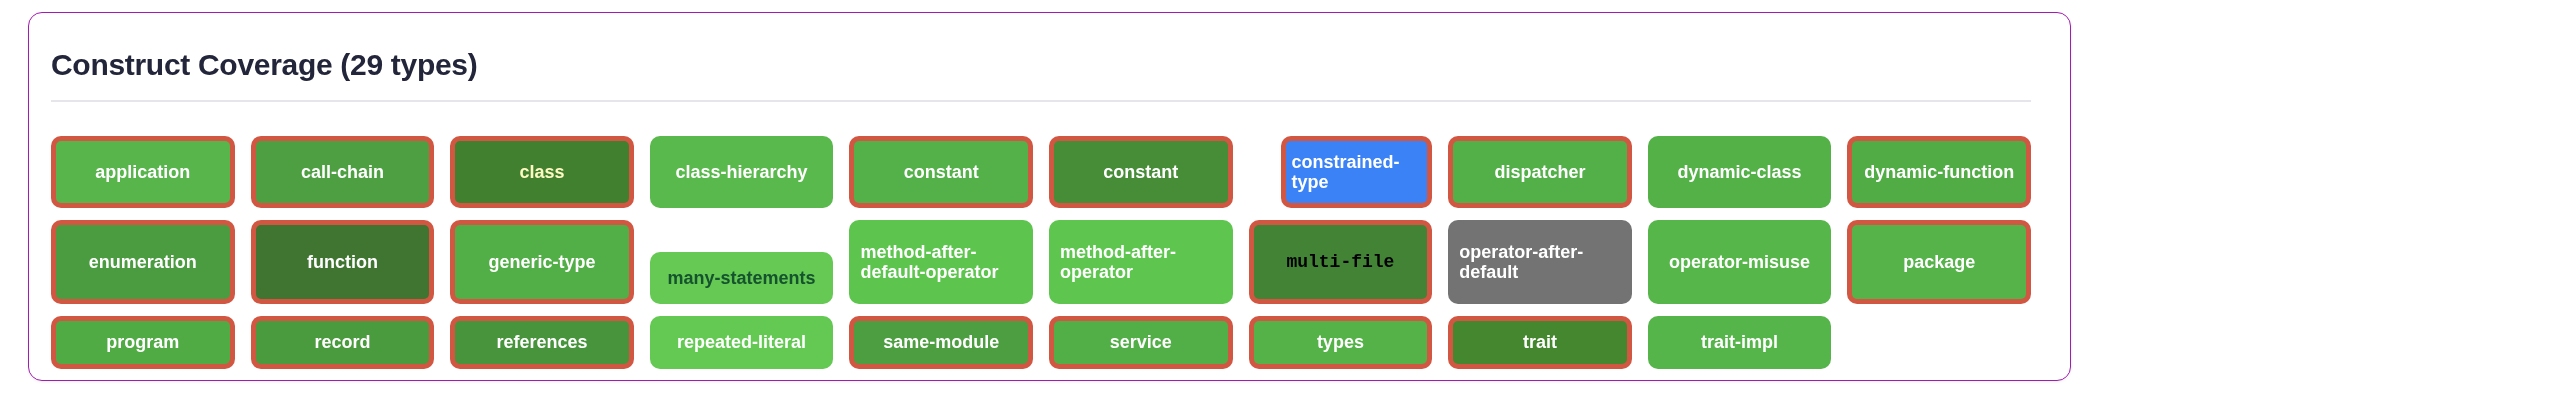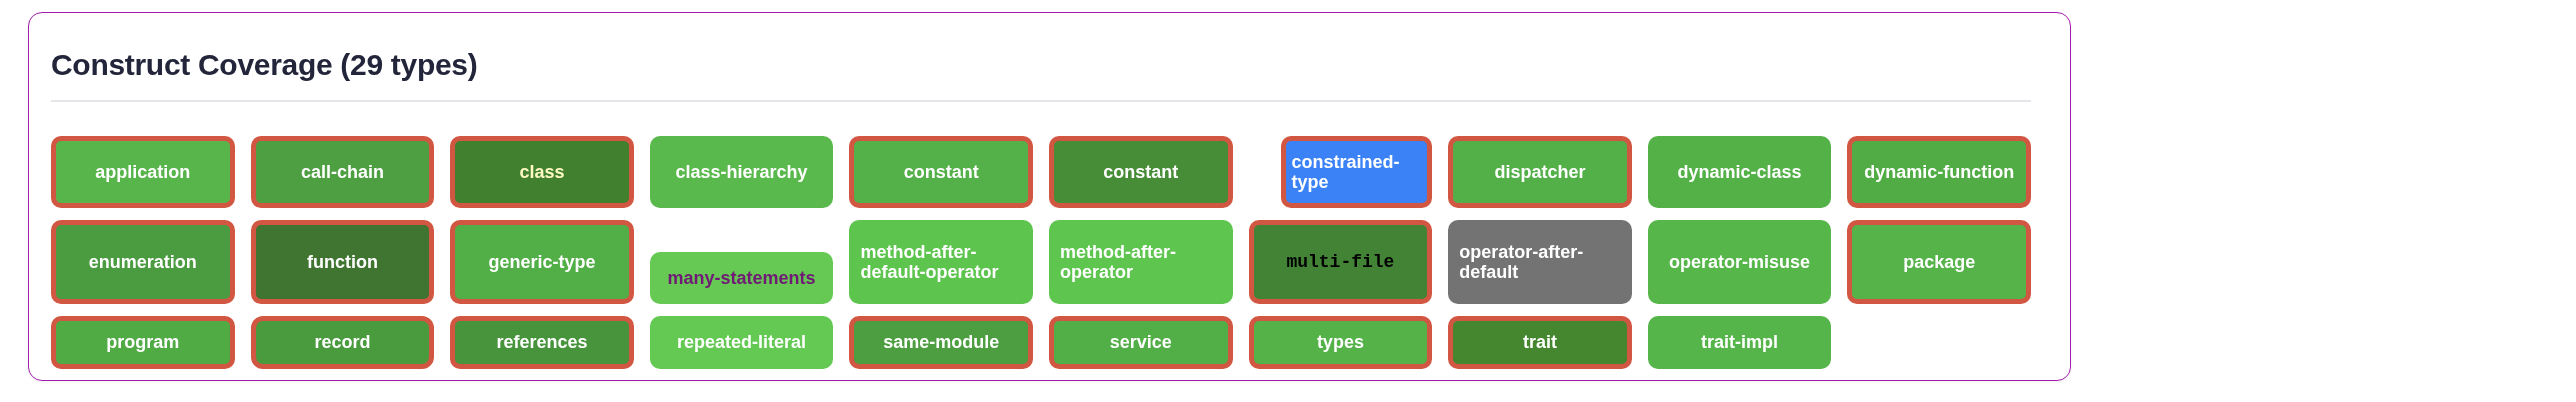--- a/index.html
+++ b/index.html
@@ -92,21 +92,21 @@
   </div>
       <div class="chip" style="background: rgb(75, 156, 64); color: rgb(255, 255, 255); border-color: rgb(210, 87, 66);">
     <span>enumeration</span>
   </div>
       <div class="chip" style="background: rgb(63, 116, 49); color: rgb(255, 255, 255); border-color: rgb(210, 87, 66);">
     <span>function</span>
   </div>
       <div class="chip" style="background: rgb(82, 174, 70); color: rgb(255, 255, 255); border-color: rgb(210, 87, 66);">
     <span>generic-type</span>
   </div>
-      <div class="chip" style="background: rgb(101, 201, 84); color: #701a75; border-color: transparent; margin-top: 32px;">
+      <div class="chip" style="background: rgb(101, 201, 84); color: #14532d; border-color: transparent; margin-top: 32px;">
     <span>many-statements</span>
   </div>
       <div class="chip" style="background: rgb(93, 196, 78); color: rgb(255, 255, 255); border-color: transparent;">
     <span>method-after-default-operator</span>
   </div>
       <div class="chip" style="background: rgb(94, 198, 79); color: rgb(255, 255, 255); border-color: transparent;">
     <span>method-after-operator</span>
   </div>
       <div class="chip" style="background: rgb(66, 131, 54); color: #000000; border-color: rgb(210, 87, 66); font-family: Liberation Mono, monospace;">
     <span>multi-file</span>
@@ -116,21 +116,21 @@
   </div>
       <div class="chip" style="background: rgb(86, 182, 74); color: rgb(255, 255, 255); border-color: transparent;">
     <span>operator-misuse</span>
   </div>
       <div class="chip" style="background: rgb(85, 179, 73); color: rgb(255, 255, 255); border-color: rgb(210, 87, 66);">
     <span>package</span>
   </div>
       <div class="chip" style="background: rgb(81, 171, 69); color: rgb(255, 255, 255); border-color: rgb(210, 87, 66);">
     <span>program</span>
   </div>
-      <div class="chip" style="background: rgb(74, 154, 62); color: rgb(255, 255, 255); border-color: rgb(210, 87, 66); border-radius: 12px;">
+      <div class="chip" style="background: rgb(74, 154, 62); color: rgb(255, 255, 255); border-color: rgb(210, 87, 66);">
     <span>record</span>
   </div>
       <div class="chip" style="background: rgb(72, 148, 60); color: rgb(255, 255, 255); border-color: rgb(210, 87, 66);">
     <span>references</span>
   </div>
       <div class="chip" style="background: rgb(99, 201, 83); color: rgb(255, 255, 255); border-color: transparent;">
     <span>repeated-literal</span>
   </div>
       <div class="chip" style="background: rgb(76, 158, 64); color: rgb(255, 255, 255); border-color: rgb(210, 87, 66);">
     <span>same-module</span>

